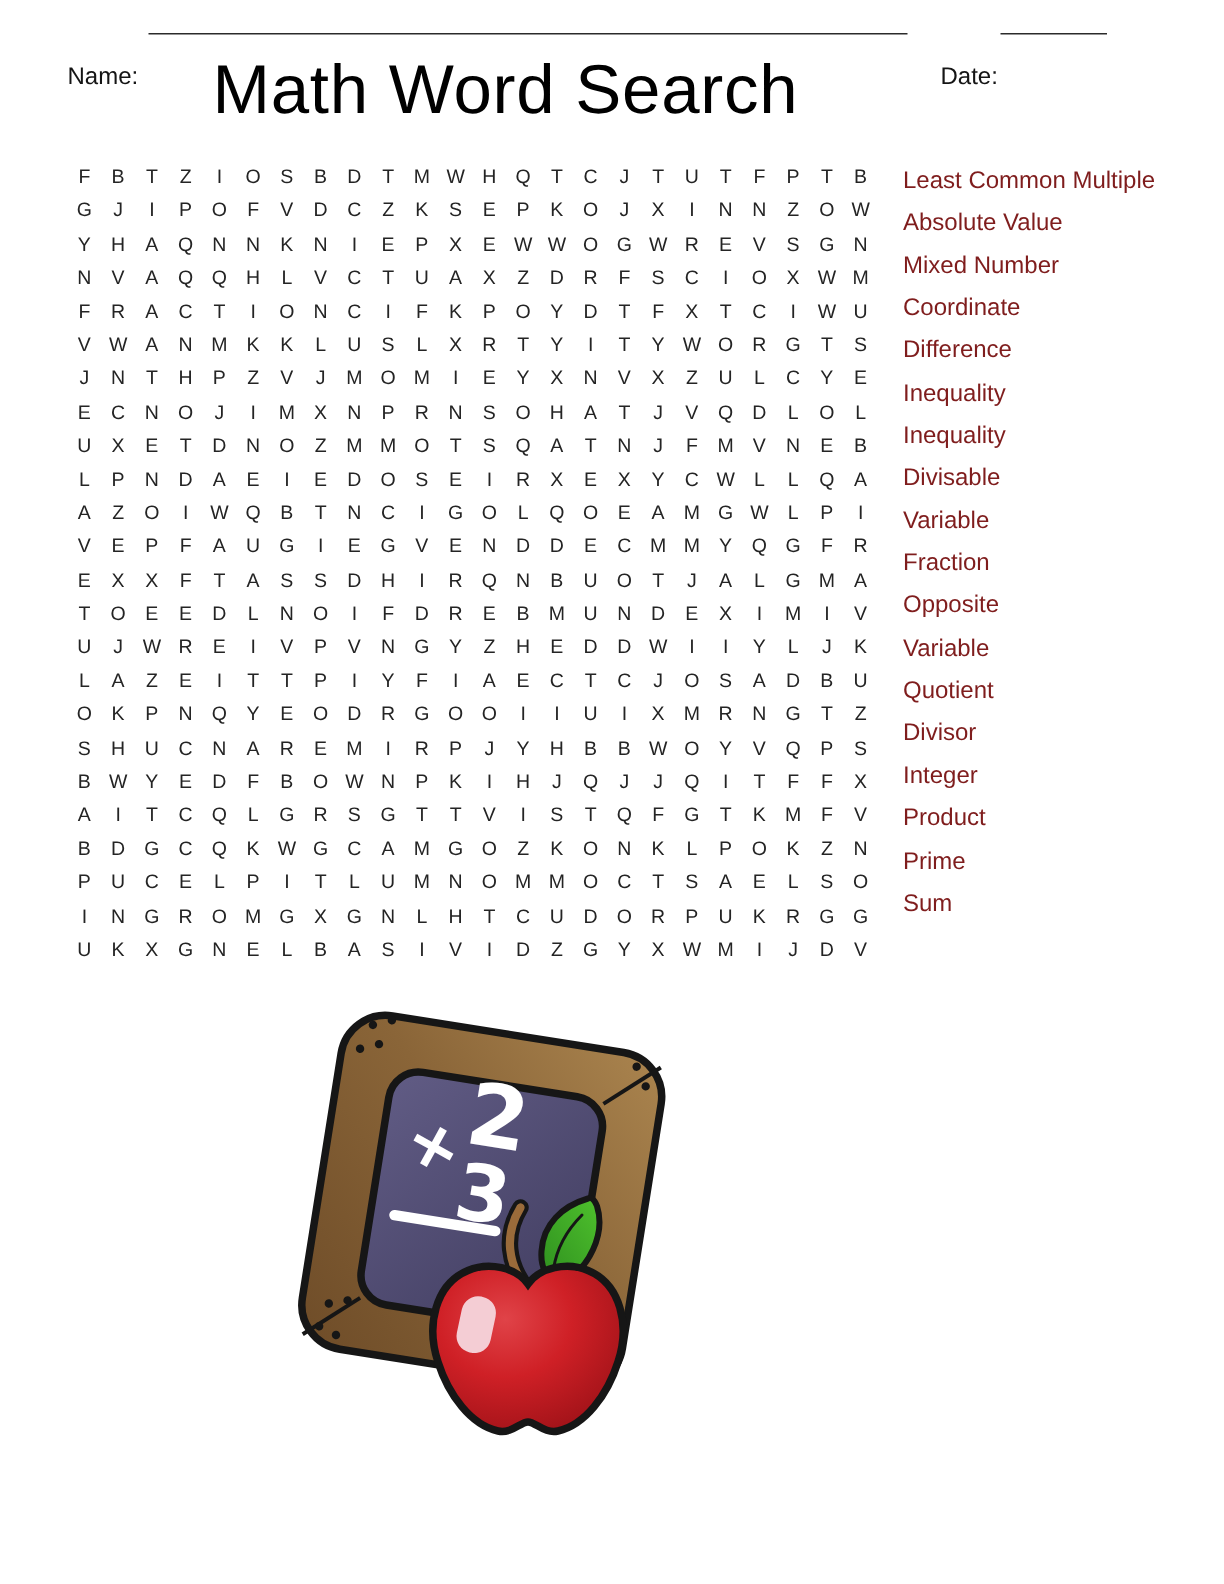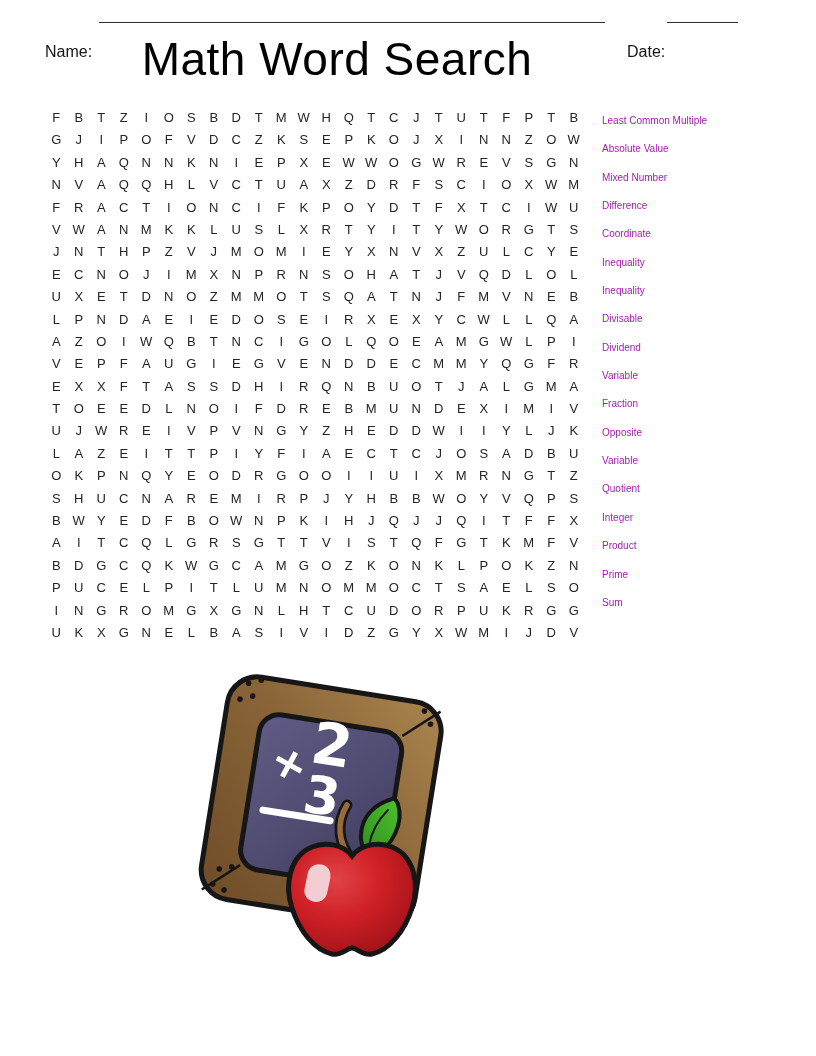--- a/index.html
+++ b/index.html
@@ -17,21 +17,21 @@
     position:absolute;top:32px;left:0;width:674px;margin:0;text-align:center;
     font-size:46px;font-weight:400;color:#000;letter-spacing:0.5px;
   }
   .grid{position:absolute;left:45px;top:107px;}
   .grid-row{display:flex;height:22.4px;}
   .grid-cell{
     width:22.5px;text-align:center;font-size:13px;line-height:22.4px;
     color:#242424;font-weight:400;
   }
   .words{position:absolute;left:602px;top:107px;margin:0;padding:0;list-style:none;}
-  .word-item{font-size:10px;line-height:28.35px;color:#a21caf;white-space:nowrap;}
+  .word-item{font-size:16px;line-height:28.35px;color:#7f1d1d;white-space:nowrap;}
   .illustration{position:absolute;left:180px;top:658px;}
 </style>
 </head>
 <body>
 
 <div>
 
   <div>
     <span class="hdr-label name-label">Name:</span>
     <div class="blank-line name-blank"></div>
@@ -665,31 +665,31 @@
         <span class="grid-cell">J</span>
         <span class="grid-cell">D</span>
         <span class="grid-cell">V</span>
       </div>
     </div>
 
   <ul class="words" id="words">
       <li class="word-item">Least Common Multiple</li>
       <li class="word-item">Absolute Value</li>
       <li class="word-item">Mixed Number</li>
+      <li class="word-item">Coordinate</li>
       <li class="word-item">Difference</li>
-      <li class="word-item">Coordinate</li>
       <li class="word-item">Inequality</li>
       <li class="word-item">Inequality</li>
       <li class="word-item">Divisable</li>
-      <li class="word-item">Dividend</li>
       <li class="word-item">Variable</li>
       <li class="word-item">Fraction</li>
       <li class="word-item">Opposite</li>
       <li class="word-item">Variable</li>
       <li class="word-item">Quotient</li>
+      <li class="word-item">Divisor</li>
       <li class="word-item">Integer</li>
       <li class="word-item">Product</li>
       <li class="word-item">Prime</li>
       <li class="word-item">Sum</li>
     </ul>
 
   <svg class="illustration" width="280" height="300" viewBox="0 0 280 300" xmlns="http://www.w3.org/2000/svg">
     <defs>
       <linearGradient id="frameGrad" x1="0%" y1="100%" x2="100%" y2="0%">
         <stop offset="0%" stop-color="#6e4c28"></stop>

